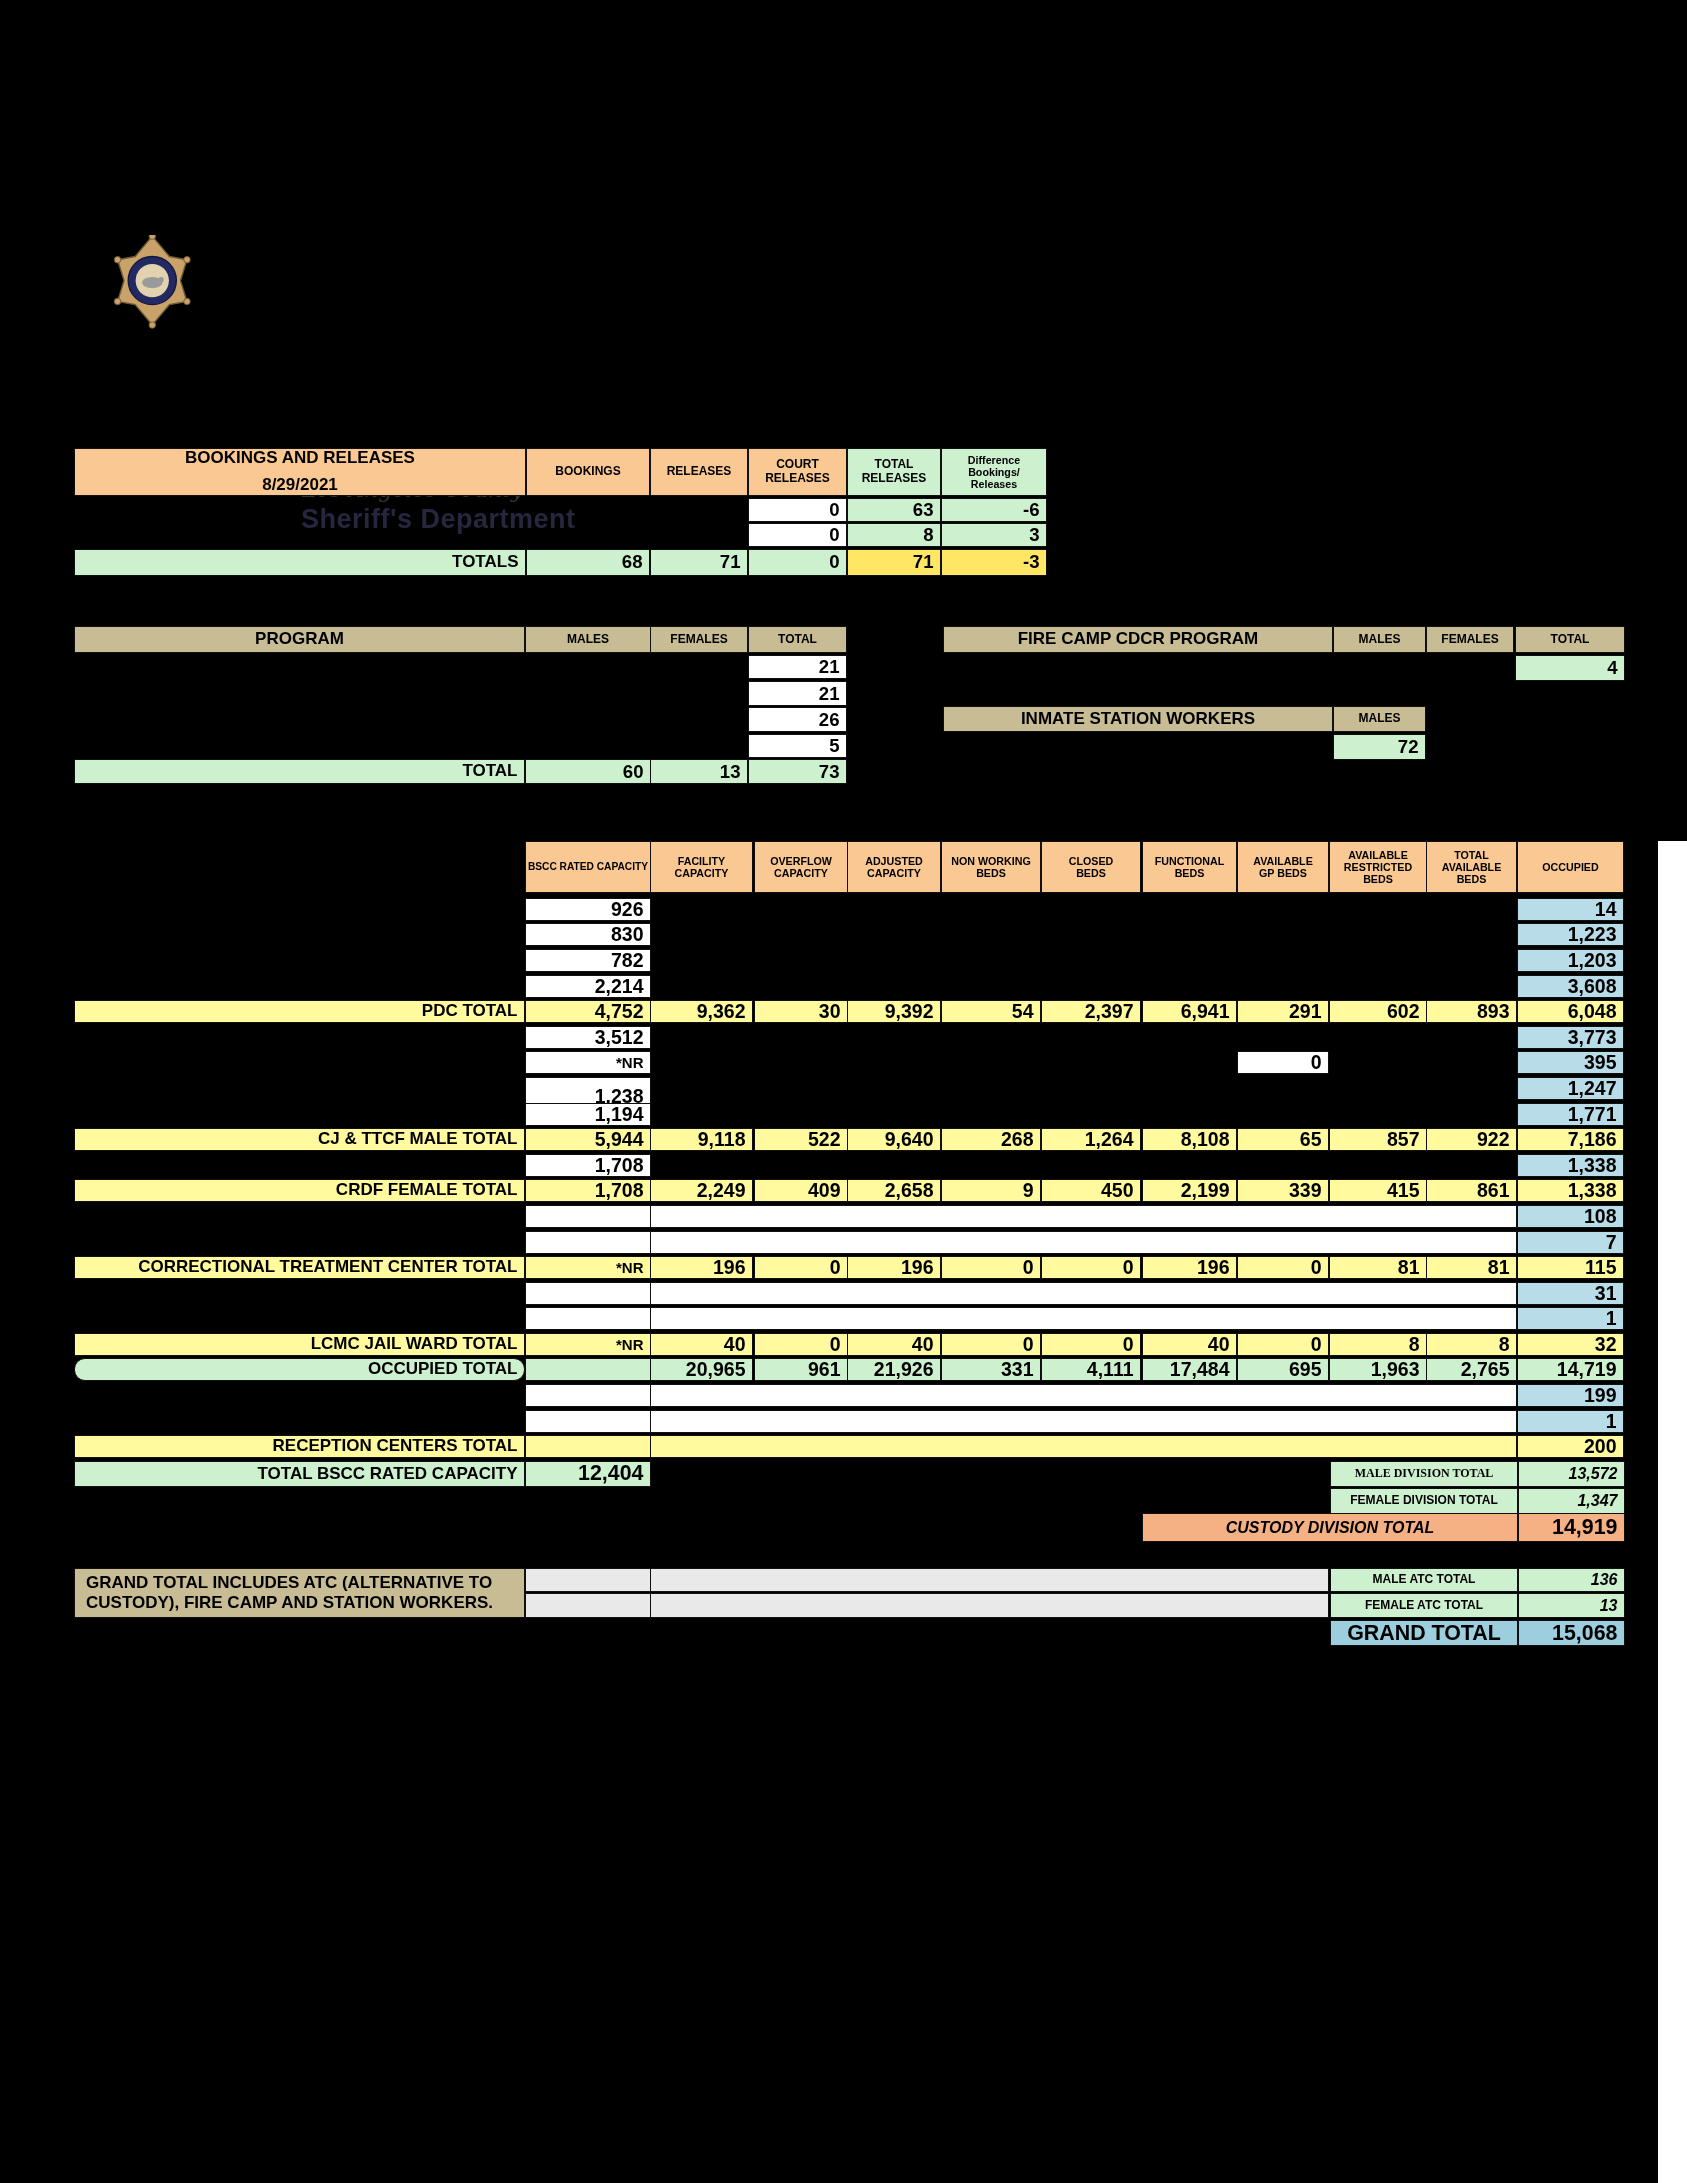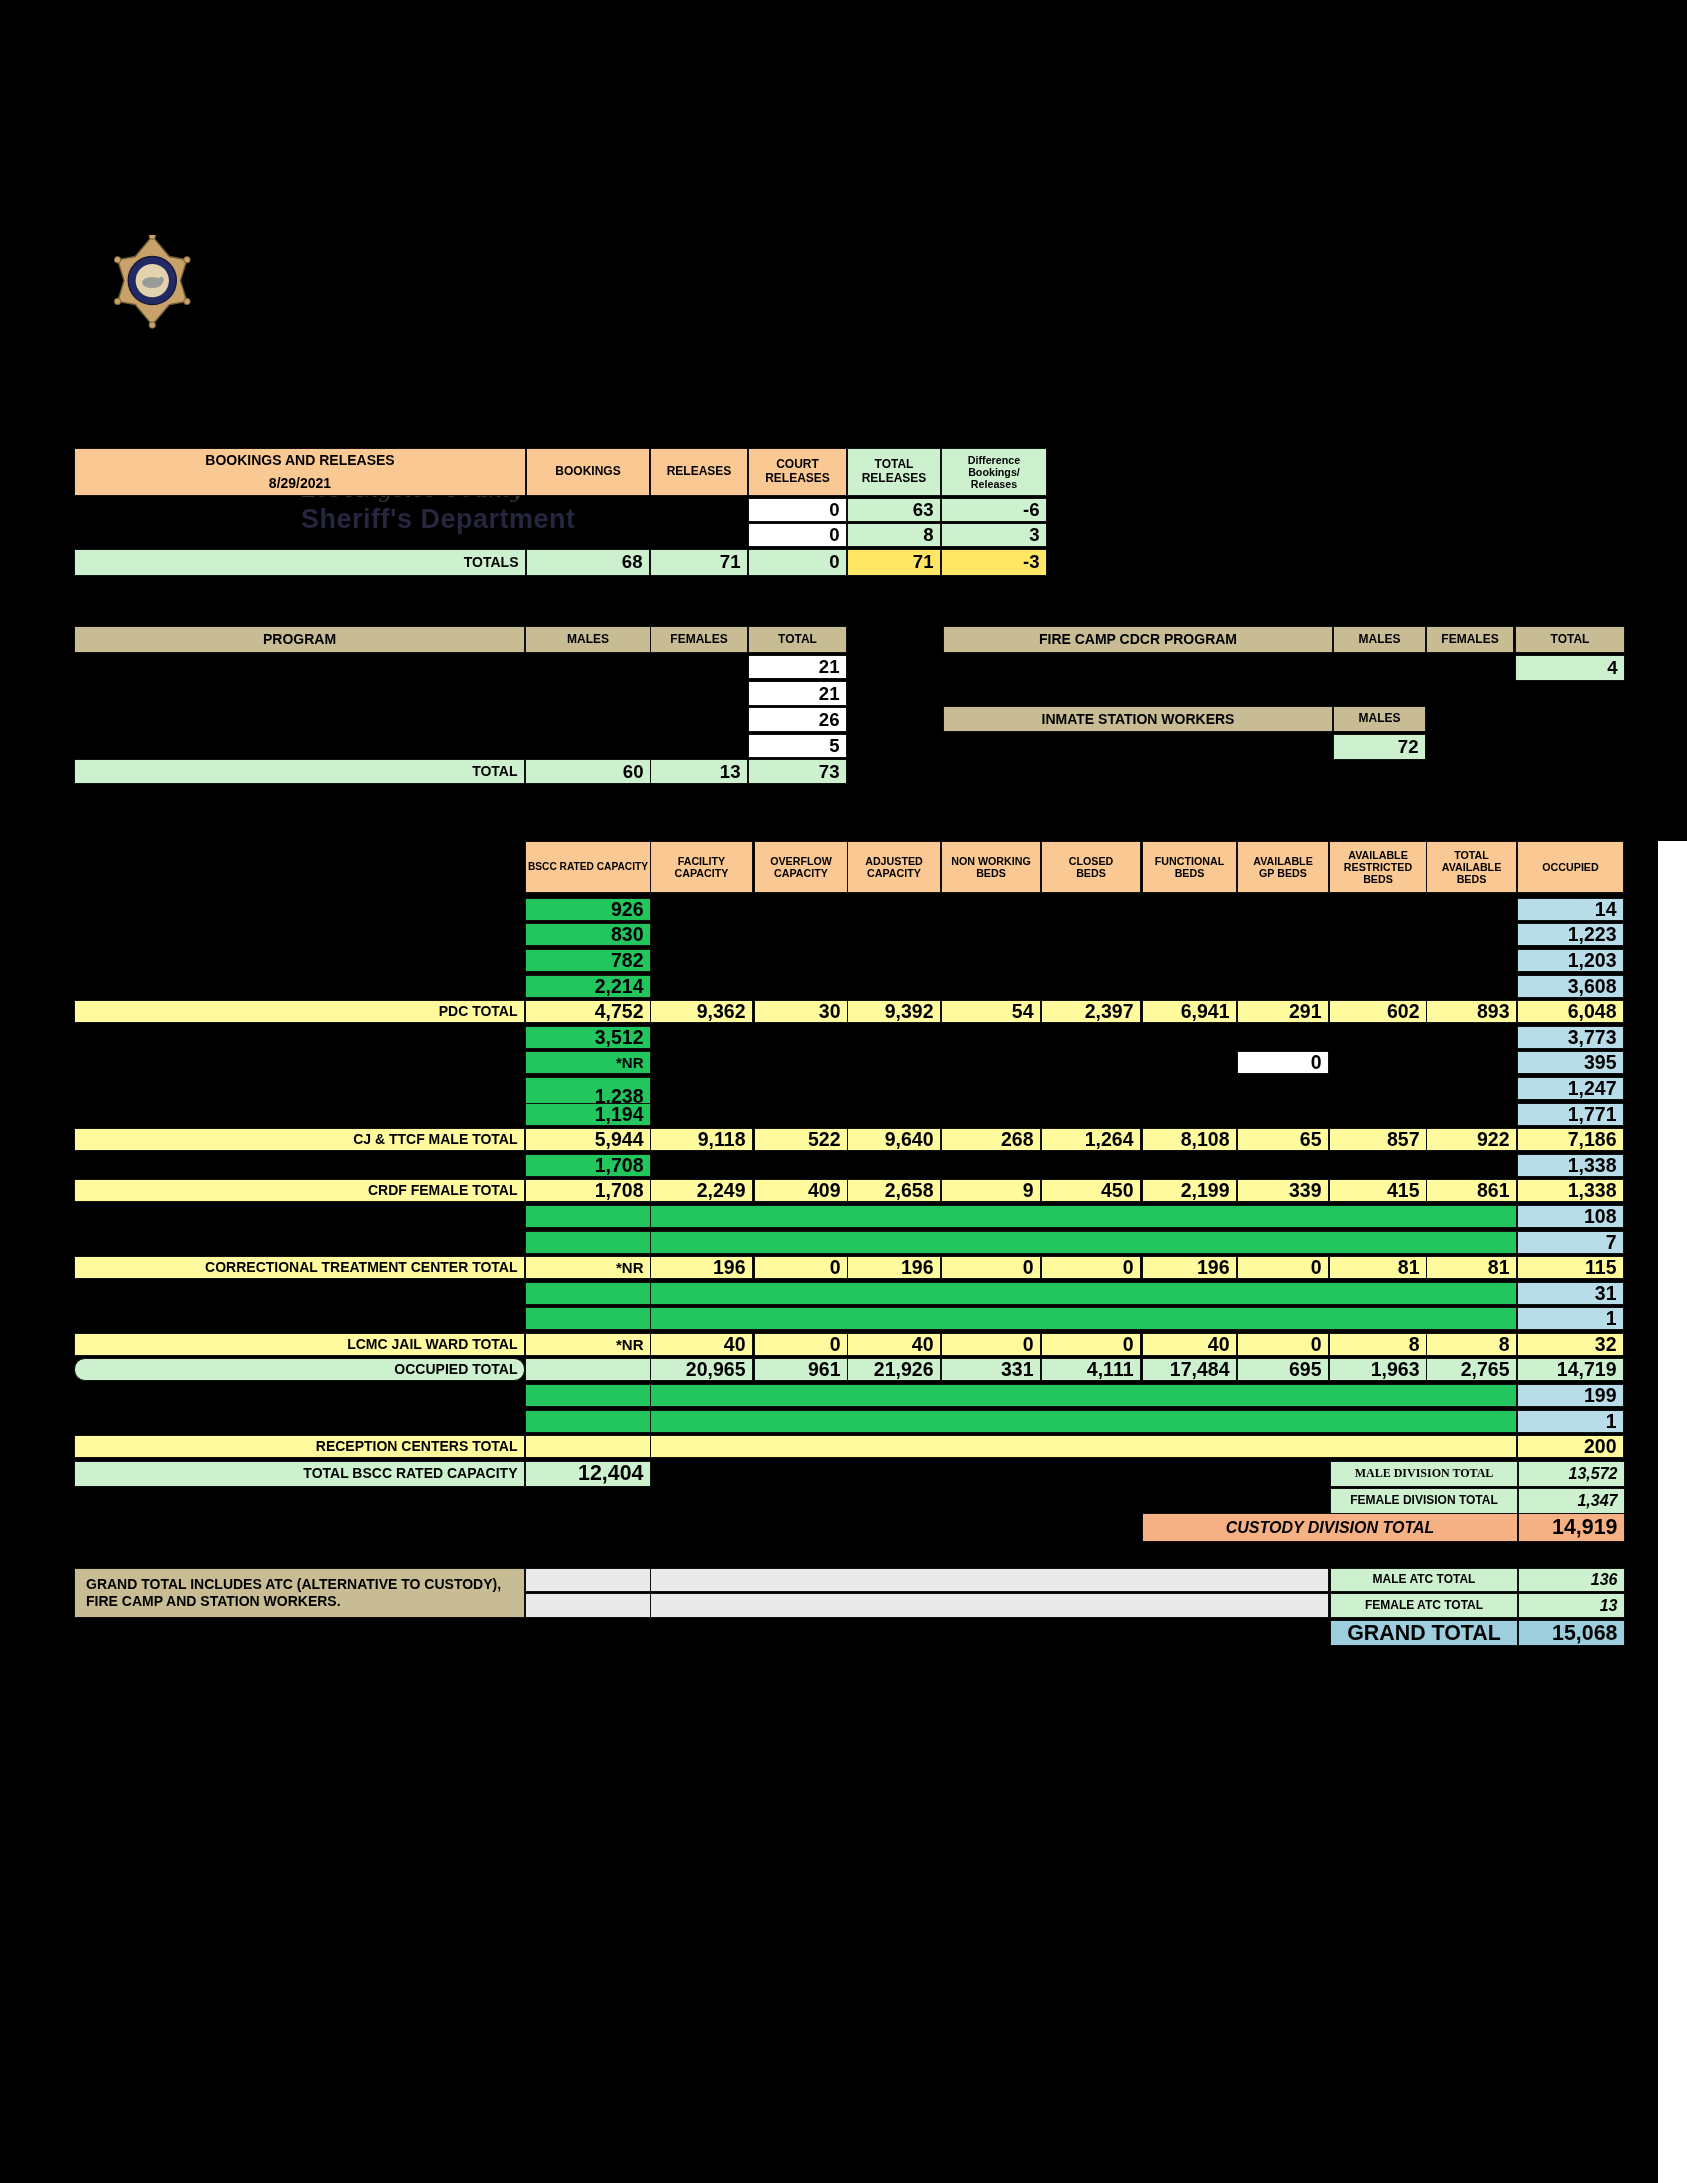--- a/index.html
+++ b/index.html
@@ -4,34 +4,34 @@
 <style>
   html,body{margin:0;padding:0;background:#000;}
   #sheet{position:relative;width:1687px;height:2183px;background:#000;overflow:hidden;
          font-family:"Liberation Sans",sans-serif;}
   .cell{position:absolute;box-sizing:border-box;border:1.4px solid #101010;display:flex;
         align-items:center;font-weight:bold;color:#000;}
   .num{justify-content:flex-end;padding-right:6.5px;font-size:19.5px;}
   .num40{justify-content:flex-end;padding-right:6.5px;font-size:18.6px;}
   .lblR{justify-content:flex-end;padding-right:6.5px;}
   .ctr{justify-content:center;text-align:center;}
-  .h30{font-size:14px;line-height:1.2;}
+  .h30{font-size:17px;line-height:1.2;}
   .h26{font-size:12px;line-height:1.15;}
   .h23{font-size:10.7px;line-height:1.15;}
   .h22{font-size:10.2px;line-height:1.1;}
   .t46{font-size:21.4px;}
   .t44{font-size:16px;font-style:italic;}
   .t64{font-size:30px;letter-spacing:0.5px;}
   .small{font-size:15px;}
   .orange{background:#FAC893;}
   .green{background:#CDF0CE;}
   .tan{background:#C8BC95;}
   .yellowF{background:#FFFA9D;}
   .yellowB{background:#FFE664;}
-  .gray{background:#22c55e;}
+  .gray{background:#ffffff;}
   .lgray{background:#E9E9E9;}
   .blue{background:#B9DCE9;}
   .gblue{background:#9CCEDE;}
   .white{background:#FFFFFF;}
   .custody{background:#F5B183;}
   .colhead{flex-direction:column;justify-content:center;}
   #white-strip{position:absolute;background:#fff;}
   #logo{position:absolute;left:107px;top:230px;width:512px;height:121px;}
   #logo-county{position:absolute;left:195px;top:247px;font-family:"DejaVu Serif",serif;
     font-style:italic;font-size:22px;color:#343434;}

